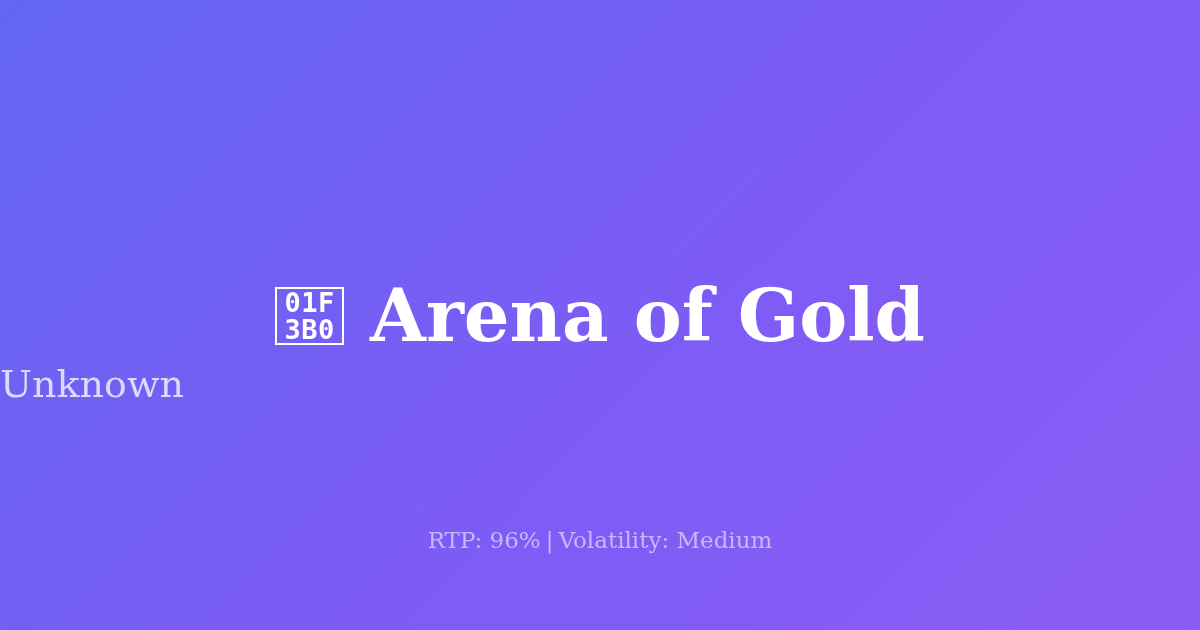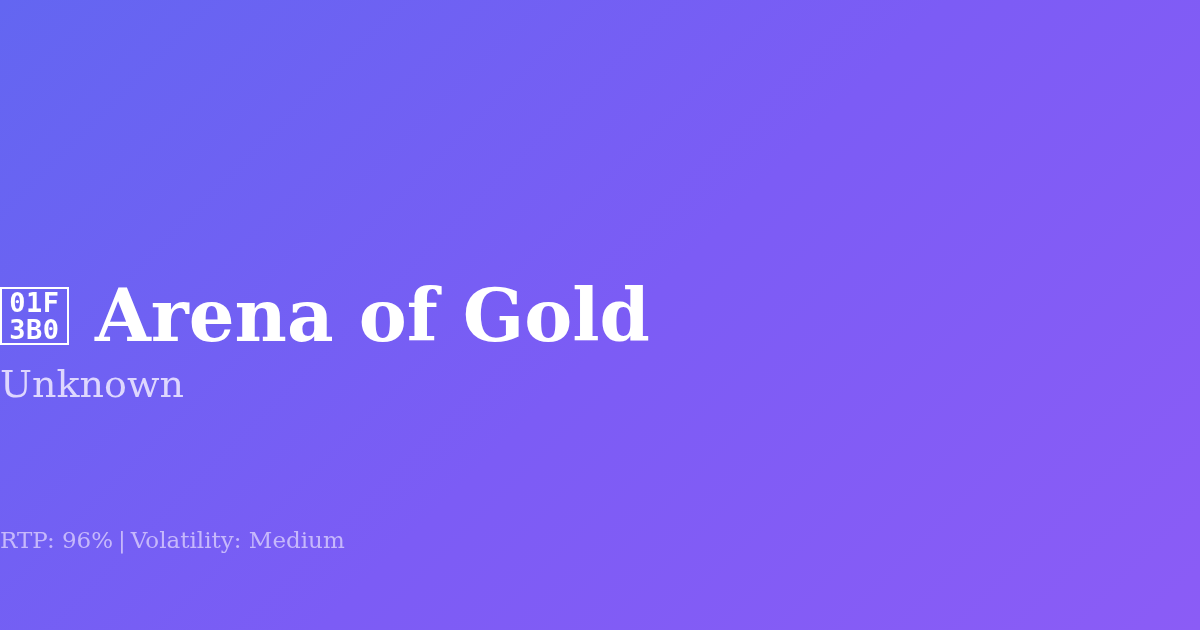--- a/index.html
+++ b/index.html
@@ -30,20 +30,21 @@
 
   
   .title-row {
     position: absolute;
     left: 0;
     right: 0;
     top: 232px;
     display: flex;
     flex-direction: row;
     align-items: center;
+    justify-content: center;
     gap: 26px;
     white-space: nowrap;
   }
 
   
   .tofu {
     box-sizing: border-box;
     width: 69px;
     height: 58px;
     border: 2px solid #ffffff;
@@ -87,20 +88,21 @@
     color: #ded7fe;
     line-height: 1;
   }
 
   
   .meta {
     position: absolute;
     left: 0;
     right: 0;
     top: 529px;
+    text-align: center;
     font-family: "DejaVu Serif", "Liberation Serif", serif;
     font-size: 23px;
     font-weight: 400;
     color: #c6b8fb;
     line-height: 1;
   }
   .meta .meta-sep {
     padding: 0 5px;
   }
 </style>

